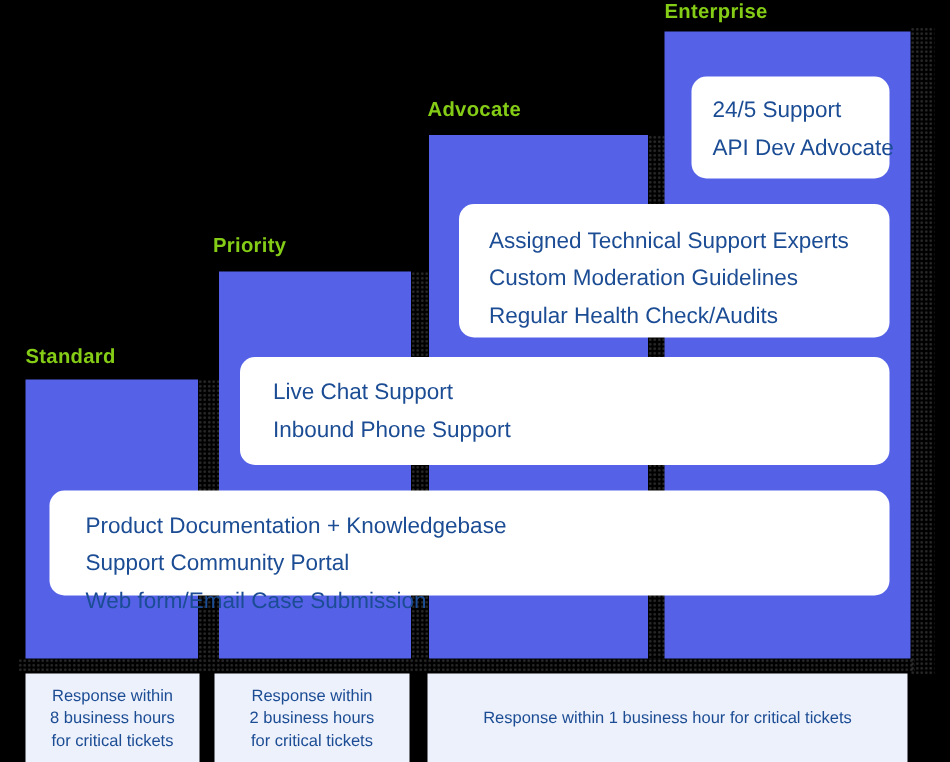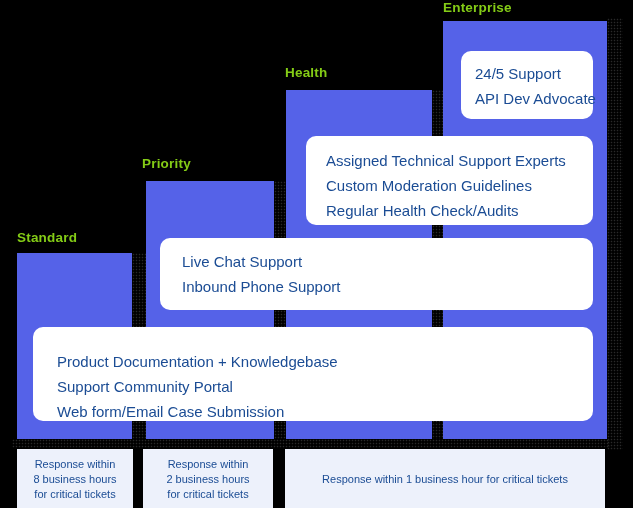--- a/index.html
+++ b/index.html
@@ -39,40 +39,40 @@
   <div class="bar" style="left:443px; top:21px;  width:164px; height:418px;"></div>
 
   <div class="grain" style="left:607px; top:18px;  width:16px;  height:432px;"></div>
   <div class="grain" style="left:12px;  top:439px; width:598px; height:9px;"></div>
   <div class="grain" style="left:132px; top:253px; width:14px;  height:186px;"></div>
   <div class="grain" style="left:274px; top:181px; width:12px;  height:258px;"></div>
   <div class="grain" style="left:432px; top:90px;  width:11px;  height:349px;"></div>
 
   <div class="tier-label" style="left:17px;  top:230px;">Standard</div>
   <div class="tier-label" style="left:142px; top:156px;">Priority</div>
-  <div class="tier-label" style="left:285px; top:65px;">Health</div>
+  <div class="tier-label" style="left:285px; top:65px;">Advocate</div>
   <div class="tier-label" style="left:443px; top:0px;">Enterprise</div>
 
   <div class="card" style="left:461px; top:51px; width:132px; height:68px; padding:10px 0 0 14px;">
     <div class="line">24/5 Support</div>
     <div class="line">API Dev Advocate</div>
   </div>
 
   <div class="card" style="left:306px; top:136px; width:287px; height:89px; padding:12px 0 0 20px;">
     <div class="line">Assigned Technical Support Experts</div>
     <div class="line">Custom Moderation Guidelines</div>
     <div class="line">Regular Health Check/Audits</div>
   </div>
 
   <div class="card" style="left:160px; top:238px; width:433px; height:72px; padding:11px 0 0 22px;">
     <div class="line">Live Chat Support</div>
     <div class="line">Inbound Phone Support</div>
   </div>
 
-  <div class="card" style="left:33px; top:327px; width:560px; height:94px; padding:22px 0 0 24px;">
+  <div class="card" style="left:33px; top:327px; width:560px; height:70px; padding:11px 0 0 24px;">
     <div class="line">Product Documentation + Knowledgebase</div>
     <div class="line">Support Community Portal</div>
     <div class="line">Web form/Email Case Submission</div>
   </div>
 
   <div class="footer" style="left:17px; top:449px; width:116px; height:59px; padding-top:8px;">
     <div class="line">Response within</div>
     <div class="line">8 business hours</div>
     <div class="line">for critical tickets</div>
   </div>

